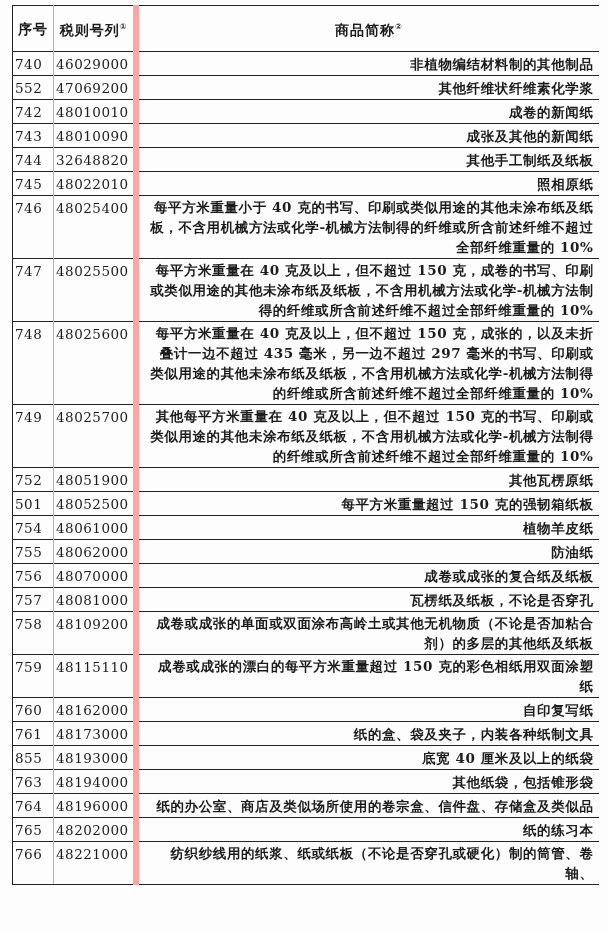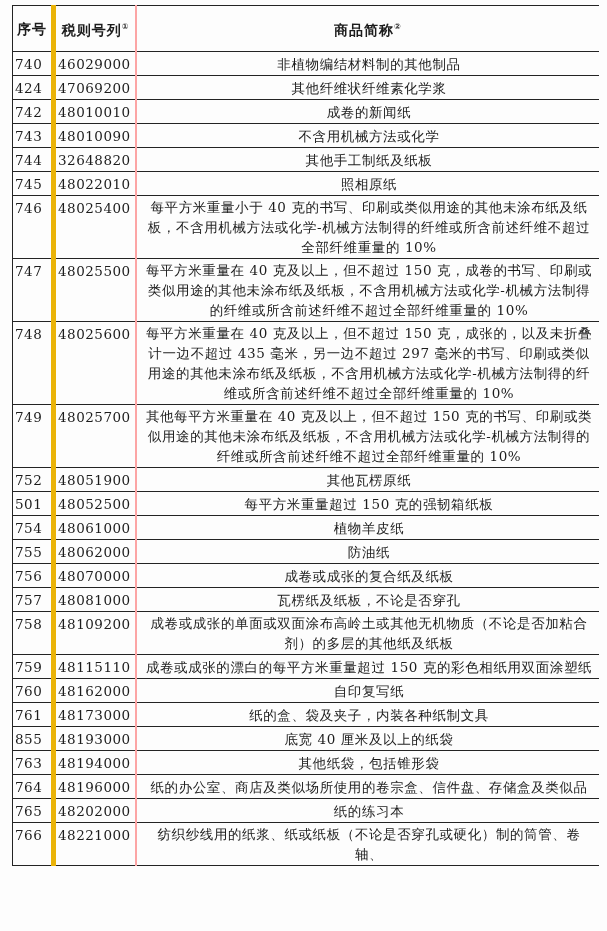--- a/index.html
+++ b/index.html
@@ -24,44 +24,45 @@
   col.c-no   { width: 41px; }
   col.c-code { width: 82px; }
   col.c-desc { width: 463px; }
   th, td {
     border-top: 1px solid #242424;
     vertical-align: middle;
     font-size: 13.5px;
     line-height: 20px;
   }
   
-  th:nth-child(1), td:nth-child(1) { border-left: 1px solid #242424; border-right: 5px solid #eab308; }
-  th:nth-child(2), td:nth-child(2) { border-right: 2px solid #fca5a5; margin-left: 23px; }
+  th:nth-child(1), td:nth-child(1) { border-left: 1px solid #242424; border-right: 1px solid #eab308; }
+  th:nth-child(2), td:nth-child(2) { border-right: 6px solid #fca5a5; margin-left: 23px; }
   th:nth-child(3), td:nth-child(3) { border-right: none; }
   tr:last-child td { border-bottom: 1px solid #242424; }
   thead th {
     height: 43px;
     font-weight: bold;
     text-align: center;
     font-size: 14px;
     letter-spacing: 1px;
   }
   td { padding: 1px 2px; }
   td.cell-no, td.cell-code {
     text-align: left;
     letter-spacing: 0.5px;
     vertical-align: top;
     padding-top: 2px;
   }
   td.cell-desc {
-    text-align: center;
+    text-align: right;
     padding-left: 8px;
     padding-right: 5px;
     letter-spacing: 0.6px;
     word-break: break-all;
+    font-weight: bold;
   }
   sup.fnote {
     font-family: "DejaVu Sans", sans-serif;
     font-size: 8px;
     vertical-align: super;
     letter-spacing: 0;
   }
 </style>
 </head>
 <body>
@@ -81,35 +82,35 @@
       </tr>
     </thead>
     <tbody>
   <tr>
     <td class="cell-no">740</td>
     <td class="cell-code">46029000</td>
     <td class="cell-desc">非植物编结材料制的其他制品</td>
   </tr>
 
   <tr>
-    <td class="cell-no">424</td>
+    <td class="cell-no">552</td>
     <td class="cell-code">47069200</td>
     <td class="cell-desc">其他纤维状纤维素化学浆</td>
   </tr>
 
   <tr>
     <td class="cell-no">742</td>
     <td class="cell-code">48010010</td>
     <td class="cell-desc">成卷的新闻纸</td>
   </tr>
 
   <tr>
     <td class="cell-no">743</td>
     <td class="cell-code">48010090</td>
-    <td class="cell-desc">不含用机械方法或化学</td>
+    <td class="cell-desc">成张及其他的新闻纸</td>
   </tr>
 
   <tr>
     <td class="cell-no">744</td>
     <td class="cell-code">32648820</td>
     <td class="cell-desc">其他手工制纸及纸板</td>
   </tr>
 
   <tr>
     <td class="cell-no">745</td>

